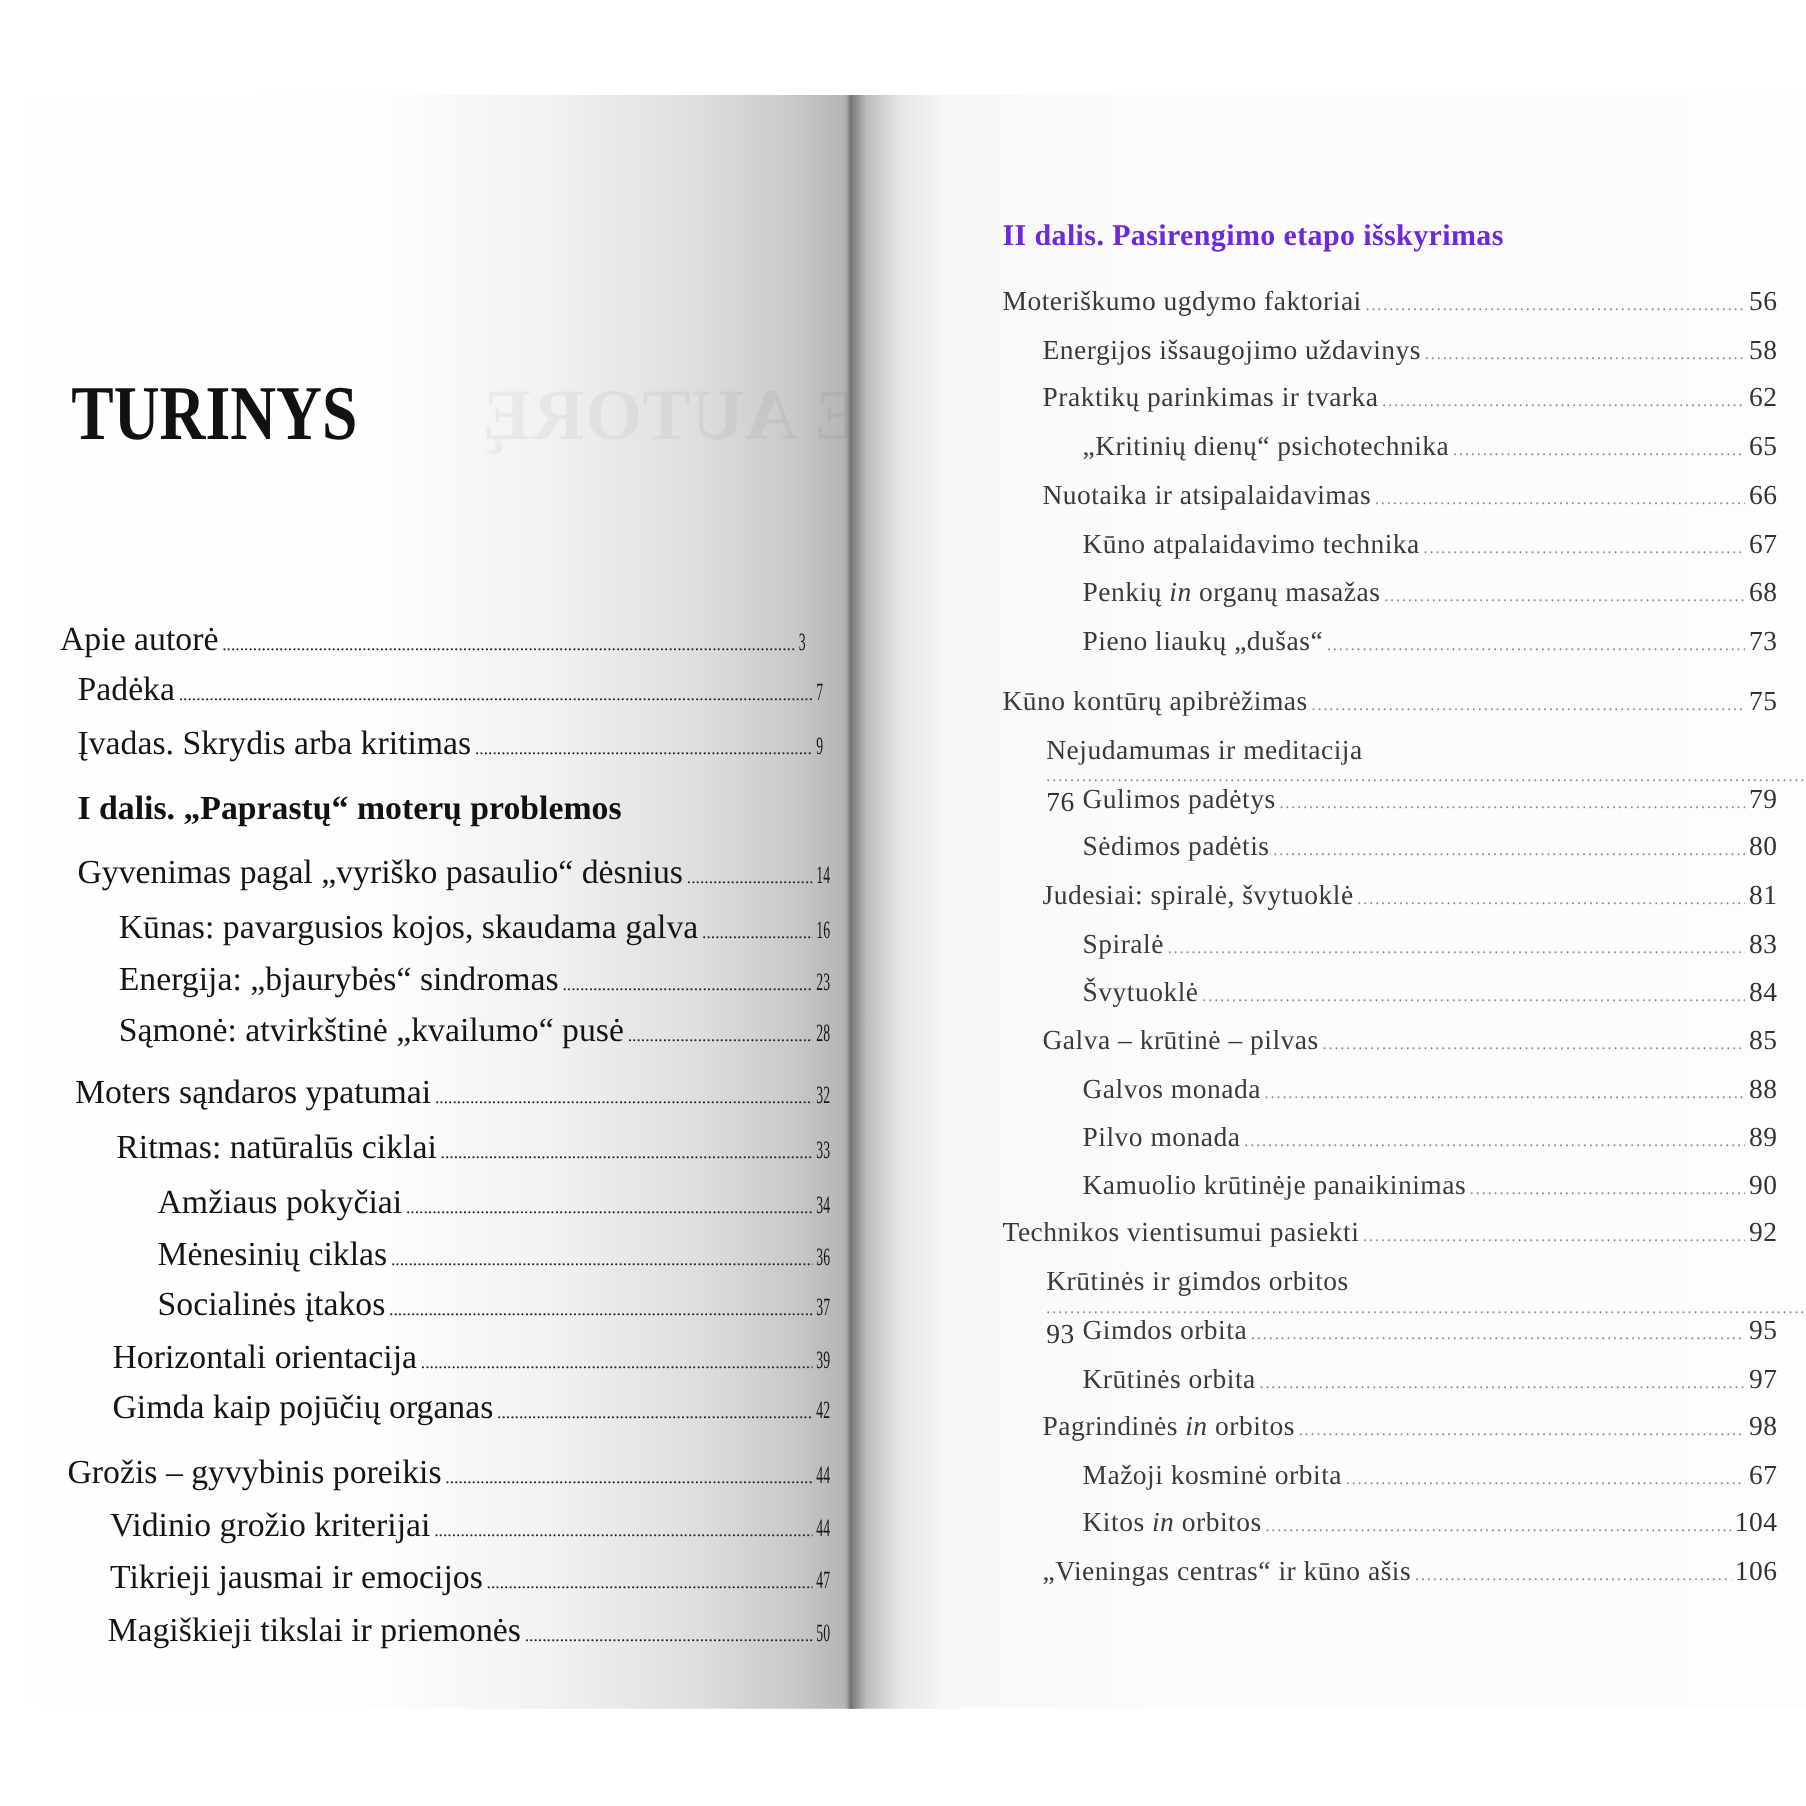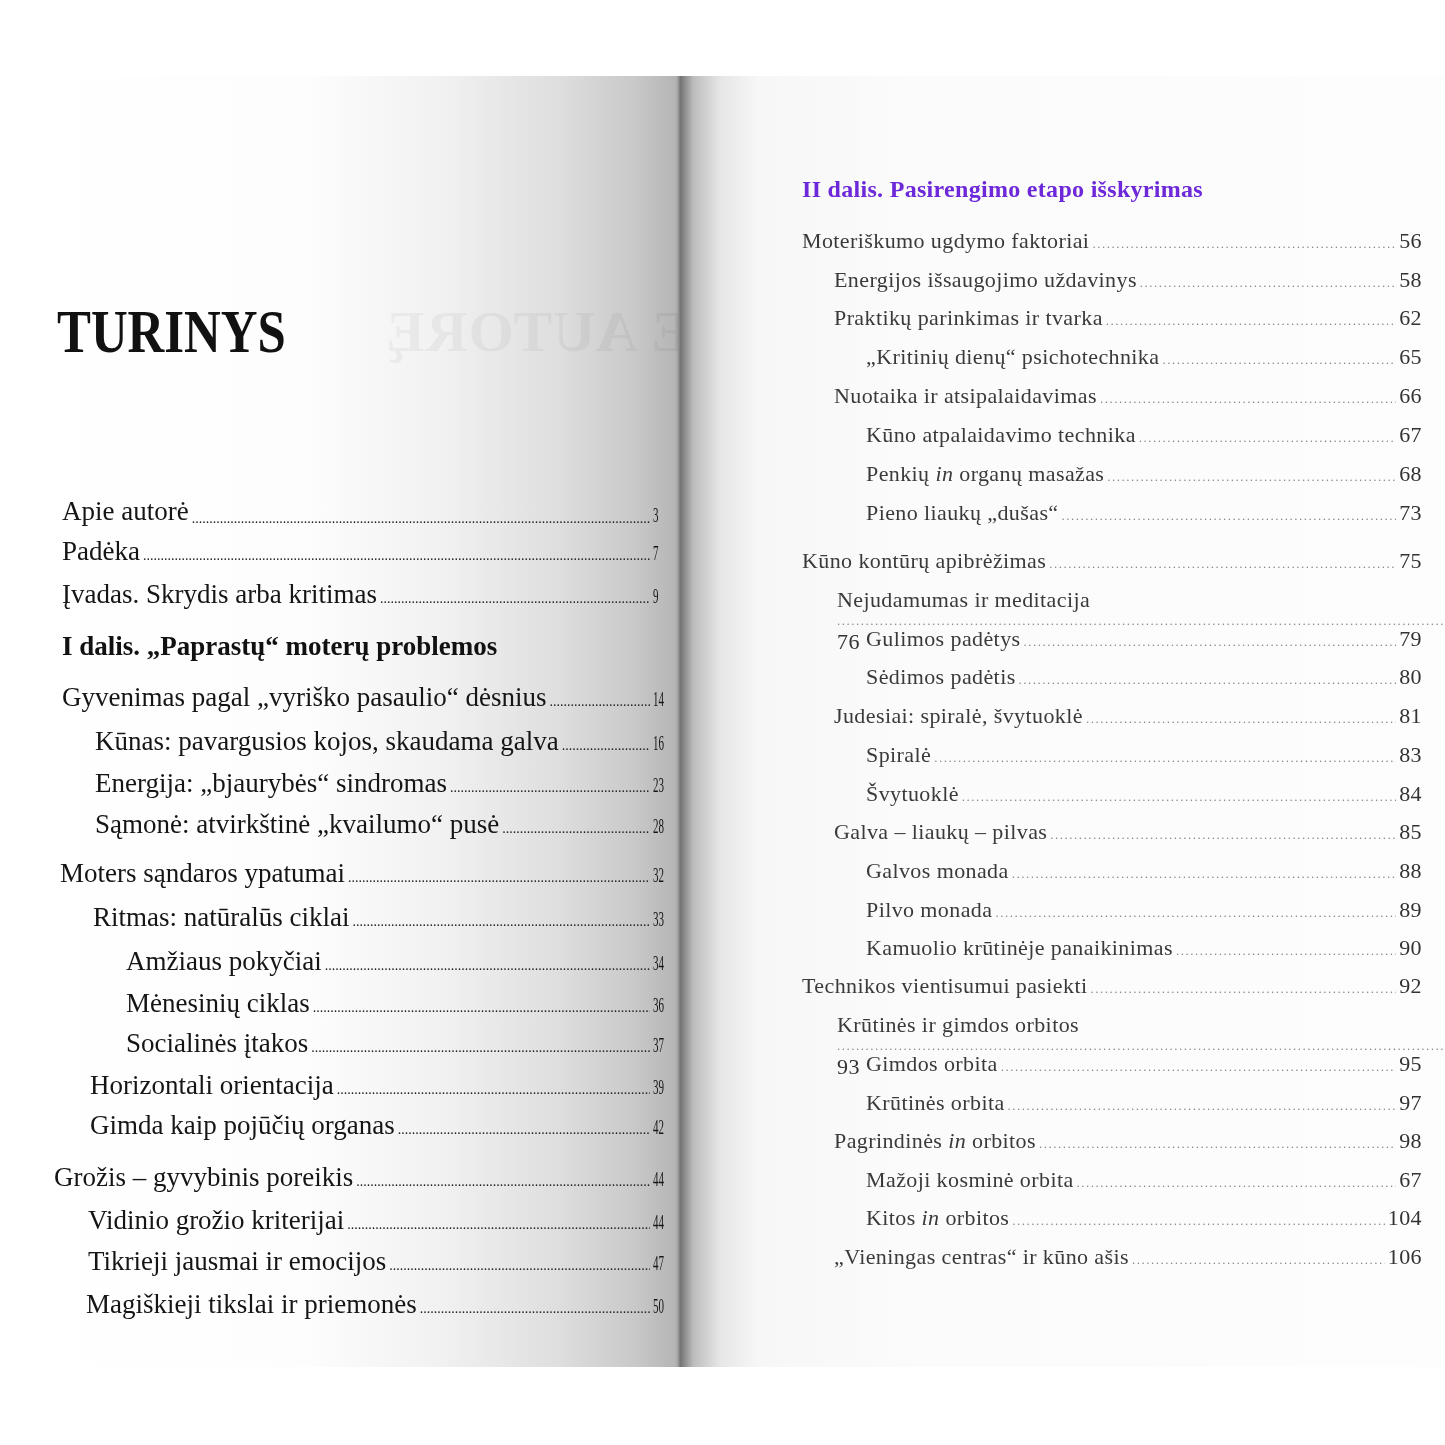--- a/index.html
+++ b/index.html
@@ -42,21 +42,21 @@
 </head>
 <body>
 
 <div class="spread">
   <div class="page-left">
     <div class="ghost">APIE AUTORĘ</div>
     <div class="title">TURINYS</div>
 
     <div class="toc left">
 
-      <div class="entry" style="left:62px; top:420px; width:602px;align-items:flex-end;">
+      <div class="entry" style="left:48px; top:420px; width:602px;">
         <span class="label">Apie autorė</span>
         <span class="dots"></span>
         <span class="num">3</span>
       </div>
       <div class="entry" style="left:62px; top:460px; width:602px;">
         <span class="label">Padėka</span>
         <span class="dots"></span>
         <span class="num">7</span>
       </div>
       <div class="entry" style="left:62px; top:503px; width:602px;">
@@ -224,21 +224,21 @@
       <span class="label">Spiralė</span>
       <span class="dots"></span>
       <span class="num">83</span>
     </div>
     <div class="entry" style="left:866px; top:705px; width:556px;">
       <span class="label">Švytuoklė</span>
       <span class="dots"></span>
       <span class="num">84</span>
     </div>
     <div class="entry" style="left:834px; top:743px; width:588px;">
-      <span class="label">Galva – liaukų – pilvas</span>
+      <span class="label">Galva – krūtinė – pilvas</span>
       <span class="dots"></span>
       <span class="num">85</span>
     </div>
     <div class="entry" style="left:866px; top:782px; width:556px;">
       <span class="label">Galvos monada</span>
       <span class="dots"></span>
       <span class="num">88</span>
     </div>
     <div class="entry" style="left:866px; top:821px; width:556px;">
       <span class="label">Pilvo monada</span>

